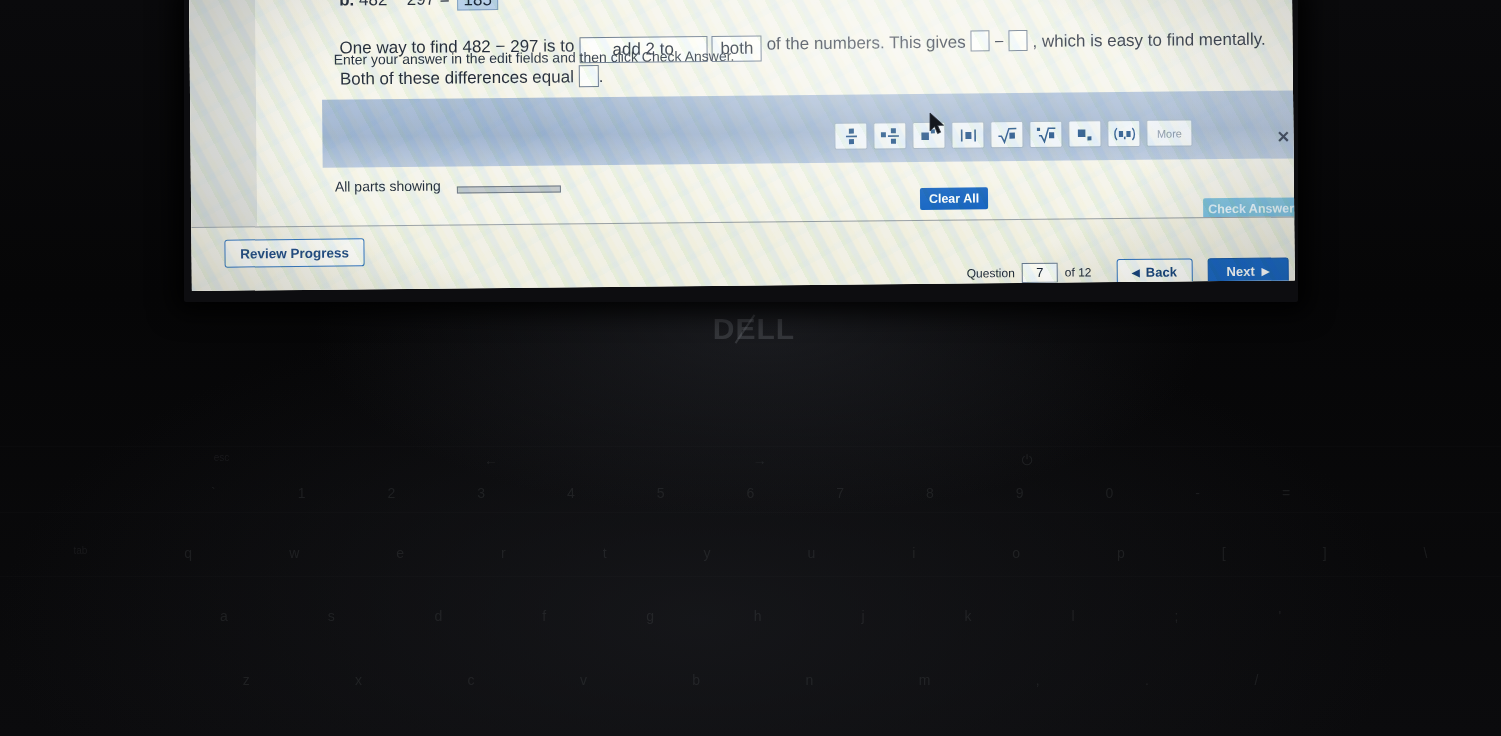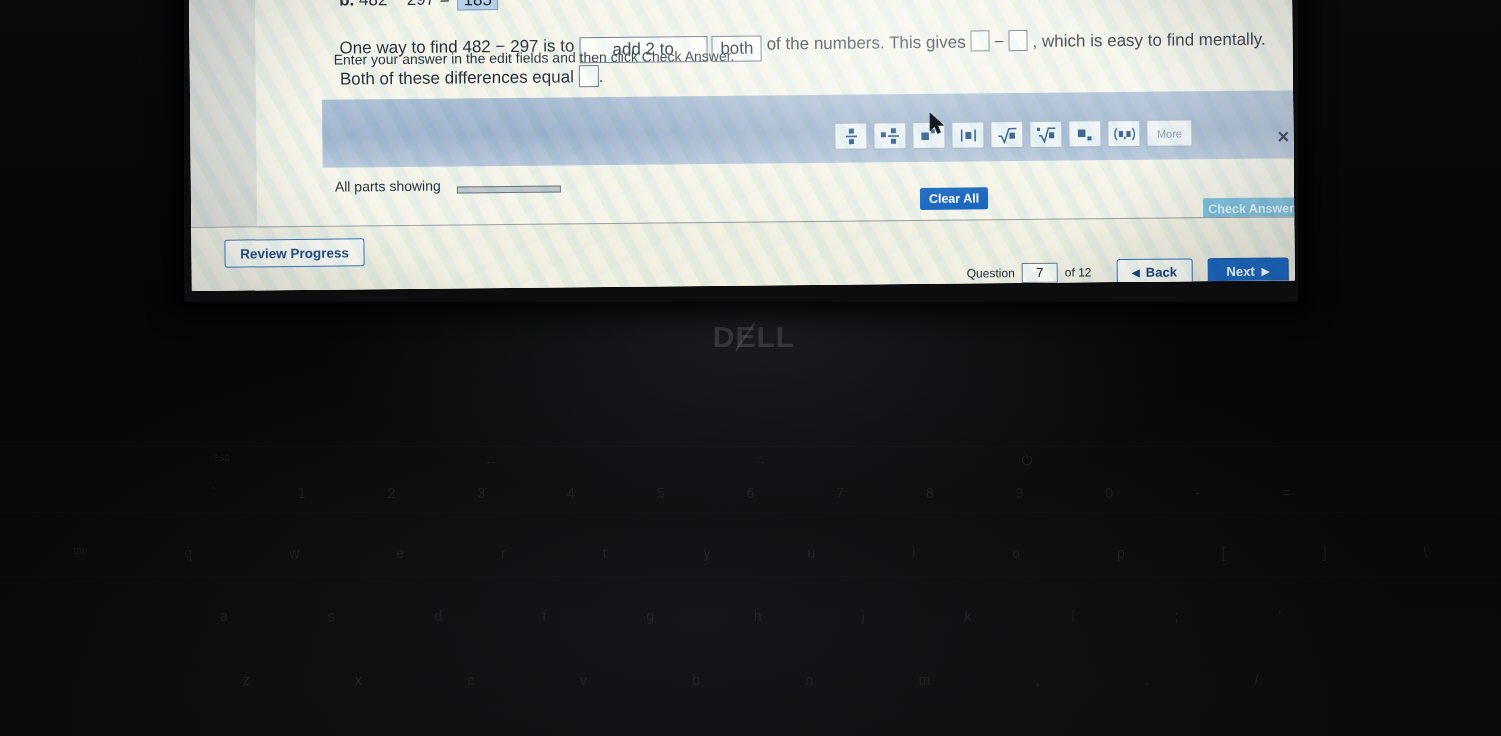--- a/index.html
+++ b/index.html
@@ -41,21 +41,21 @@
     user-select: none;
   }
   .key.small { font-size: 10px; color: rgba(150,152,158,0.10); }
   .kbd-seam {
     position: absolute; left: 0; width: 1501px; height: 1px;
     background: rgba(255,255,255,0.016);
   }
 
   
   .dell {
-    position: absolute; left: 706px; top: 320px;
+    position: absolute; left: 706px; top: 312px;
     width: 96px; height: 34px;
     color: rgba(120,122,128,0.30);
     font-family: "Liberation Sans", sans-serif;
     font-size: 30px; font-weight: 700; letter-spacing: 1px;
     display: flex; align-items: center; justify-content: center;
     user-select: none;
     text-align: center;
   }
   .dell .slash {
     position: absolute; left: 26px; top: 2px;

